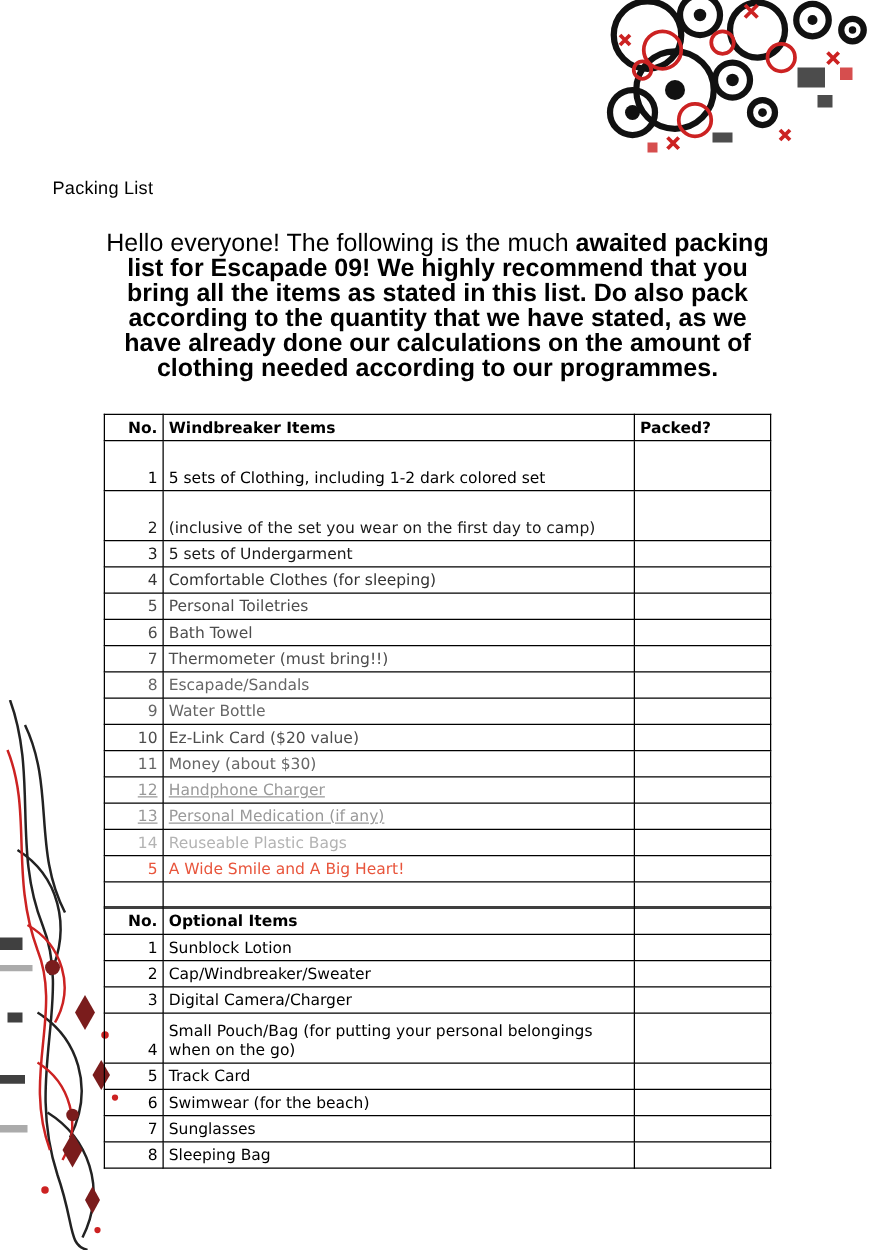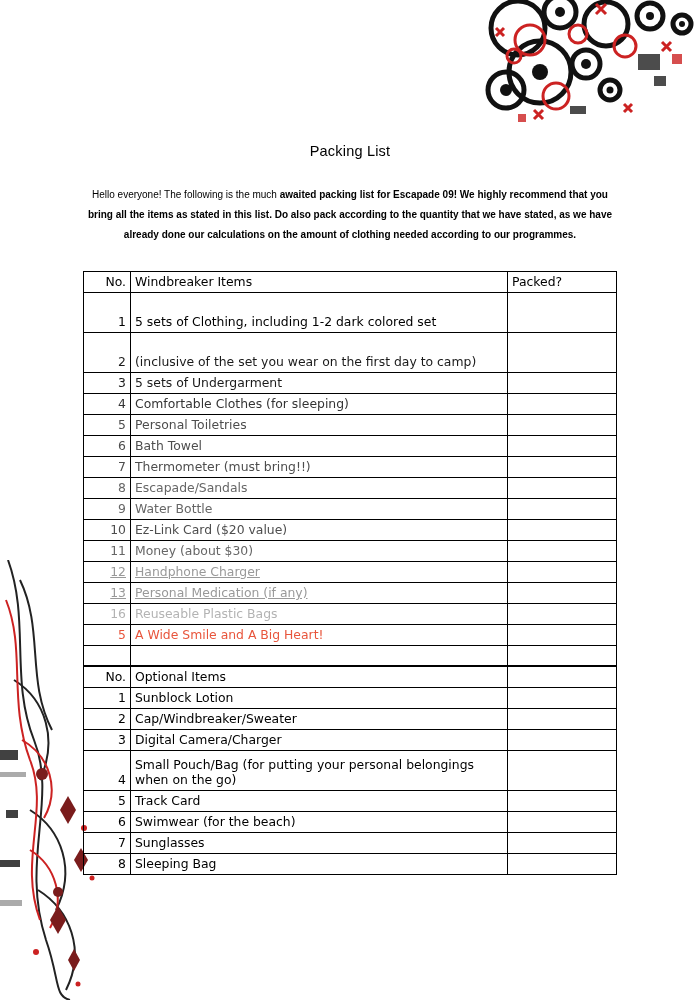--- a/index.html
+++ b/index.html
@@ -36,31 +36,30 @@
 
   
   .page {
     position: relative;
     z-index: 2;
     padding: 0 42px;
     box-sizing: border-box;
   }
 
   .doc-title {
-    text-align: center;
     font-size: 14.5px;
     margin-top: 143px;
     letter-spacing: .2px;
   }
 
   .intro {
     margin: 26px auto 0 auto;
     width: 540px;
     text-align: center;
-    font-size: 10px;
+    font-size: 20px;
     line-height: 20px;
   }
   .intro .b {
     font-weight: bold;
   }
 
   
   table.pl {
     border-collapse: collapse;
     margin: 0 auto;
@@ -81,21 +80,21 @@
     padding-right: 5px;
   }
   td.item {
     width: 368px;
     text-align: left;
   }
   td.packed {
     width: 100px;
   }
   .hdr td {
-    font-weight: normal;
+    font-weight: bold;
   }
   .two-line {
     height: 34px;
   }
 
   
   .c0 { color: #000000; }
   .c1 { color: #1a1a1a; }
   .c2 { color: #333333; }
   .c3 { color: #4d4d4d; }
@@ -280,21 +279,21 @@
           <td class="num c6">12</td>
           <td class="item c6">Handphone Charger</td>
           <td class="packed"></td>
         </tr>
         <tr>
           <td class="num c6">13</td>
           <td class="item c6">Personal Medication (if any)</td>
           <td class="packed"></td>
         </tr>
         <tr>
-          <td class="num c7">16</td>
+          <td class="num c7">14</td>
           <td class="item c7">Reuseable Plastic Bags</td>
           <td class="packed"></td>
         </tr>
         <tr>
           <td class="num red">5</td>
           <td class="item red">A Wide Smile and A Big Heart!</td>
           <td class="packed"></td>
         </tr>
 
         <tr class="spacer-row">

